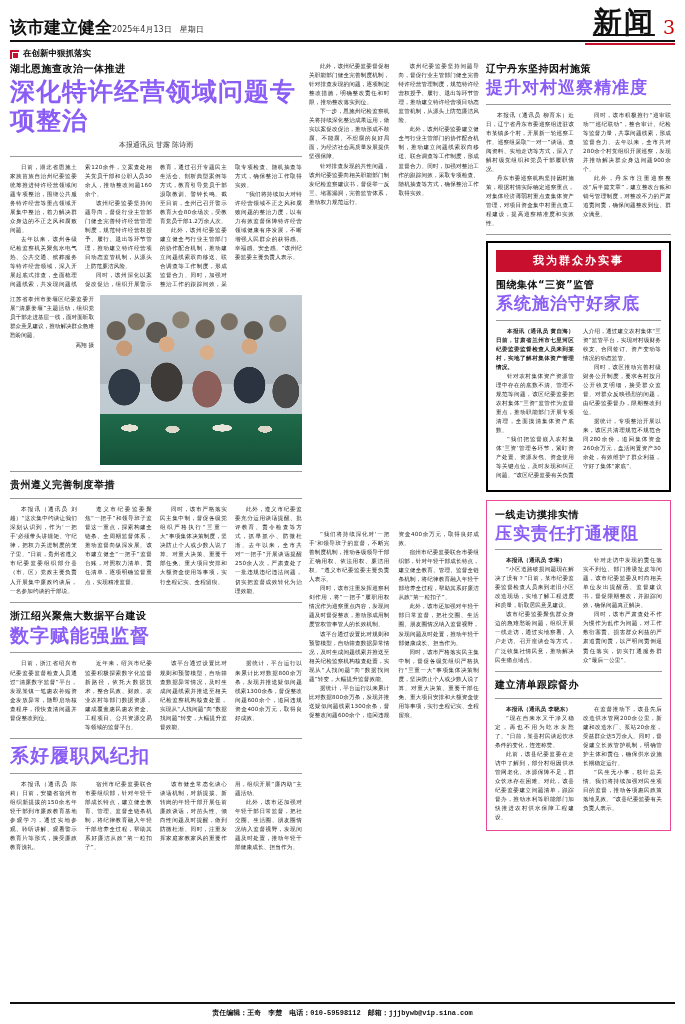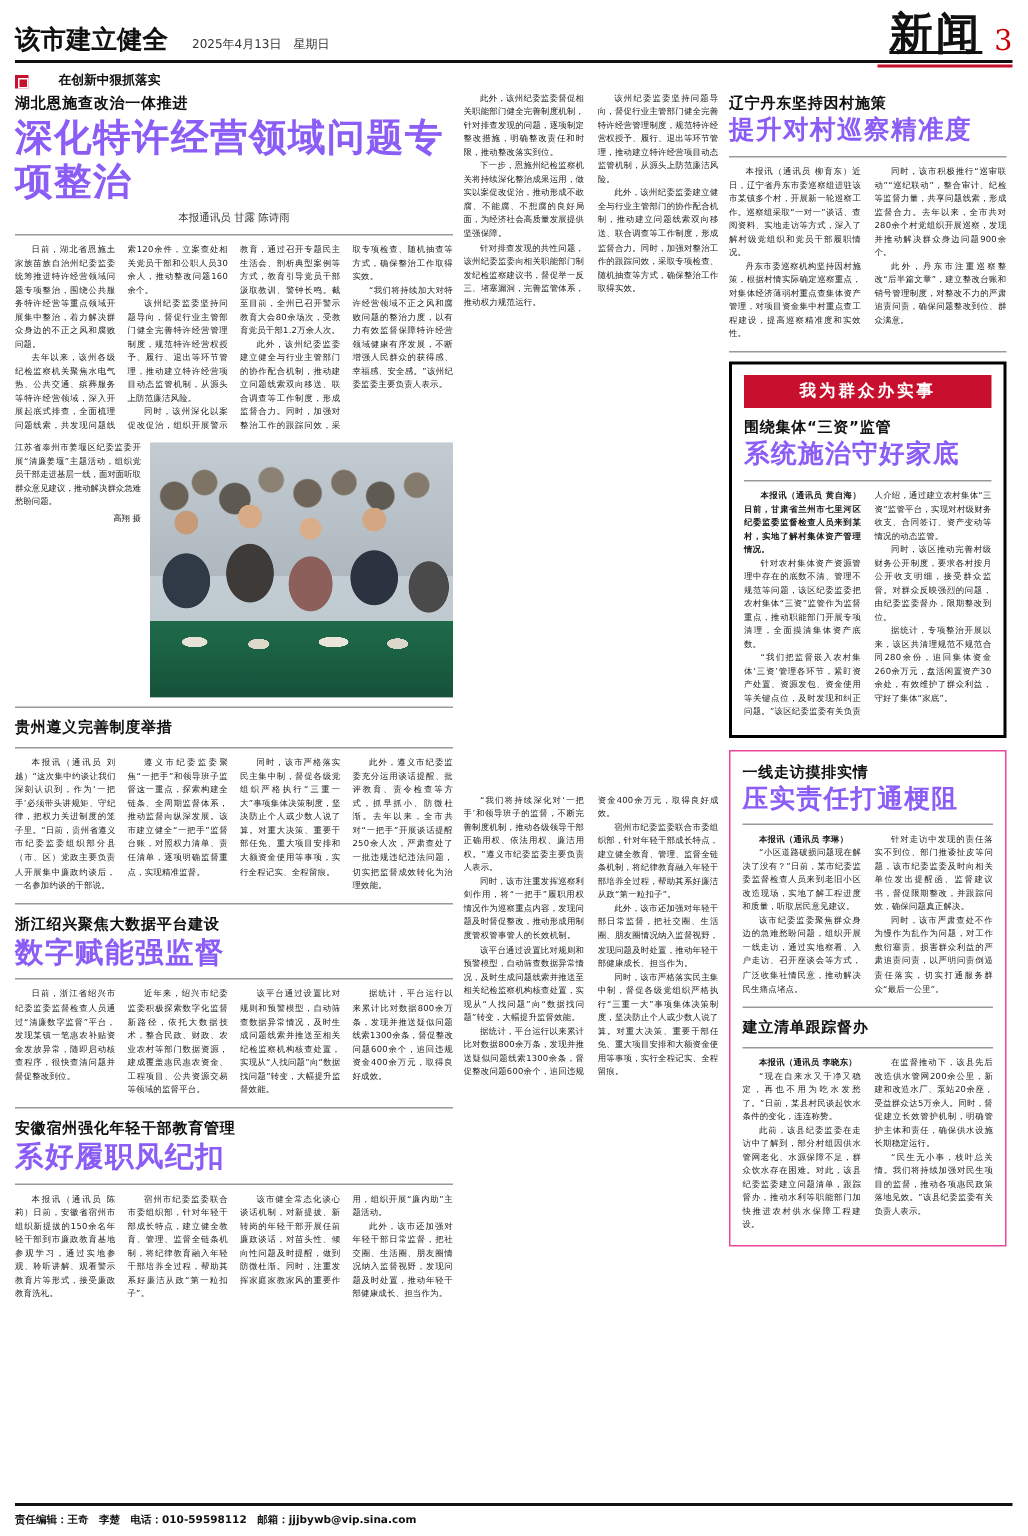--- a/index.html
+++ b/index.html
@@ -29,21 +29,21 @@
     font-size: 17px;
     letter-spacing: 0px;
     color: #111;
     white-space: nowrap;
     line-height: 1;
     padding-bottom: 2px;
   }
   .paper-date {
     font-size: 8px;
     color: #333;
-    margin-left: 16px;
+    margin-left: 0;
     padding-bottom: 3px;
     white-space: nowrap;
   }
   .masthead-spacer { flex: 1; }
   .section-name {
     font-family: "DejaVu Serif", "Liberation Serif", serif;
     font-weight: bold;
     font-size: 29px;
     letter-spacing: 2px;
     line-height: 1;
@@ -67,21 +67,21 @@
     width: 90px;
     margin-left: auto;
     margin-right: 10px;
     margin-top: 1px;
   }
 
   
   .flagline {
     display: flex;
     align-items: center;
-    gap: 20px;
+    gap: 4px;
     padding: 3px 10px 2px 10px;
     font-size: 8.5px;
     font-weight: bold;
   }
   .flag-sq {
     width: 9px; height: 9px;
     background: #c8102e;
     position: relative;
     flex: 0 0 auto;
   }
@@ -239,24 +239,25 @@
     padding: 7px 8px 8px 8px;
   }
 
   
   .footer {
     position: absolute;
     left: 0; right: 0; bottom: 0;
     border-top: 2px solid #111;
     margin: 0 10px;
     padding: 4px 0 6px 0;
-    text-align: left;
+    text-align: center;
     font-size: 7px;
     color: #111;
     font-weight: bold;
+    font-family: Liberation Mono, monospace;
   }
 </style>
 </head>
 <body>
 
 <div class="masthead">
   <div class="paper-logo">该市建立健全</div>
   <div class="paper-date">2025年4月13日　星期日</div>
   <div class="masthead-spacer"></div>
   <div class="section-name">新闻</div>
@@ -327,21 +328,20 @@
           <p>日前，浙江省绍兴市纪委监委监督检查人员通过“清廉数字监督”平台，发现某镇一笔惠农补贴资金发放异常，随即启动核查程序，很快查清问题并督促整改到位。</p>
           <p>近年来，绍兴市纪委监委积极探索数字化监督新路径，依托大数据技术，整合民政、财政、农业农村等部门数据资源，建成覆盖惠民惠农资金、工程项目、公共资源交易等领域的监督平台。</p>
           <p>该平台通过设置比对规则和预警模型，自动筛查数据异常情况，及时生成问题线索并推送至相关纪检监察机构核查处置，实现从“人找问题”向“数据找问题”转变，大幅提升监督效能。</p>
           <p>据统计，平台运行以来累计比对数据800余万条，发现并推送疑似问题线索1300余条，督促整改问题600余个，追回违规资金400余万元，取得良好成效。</p>
         </div>
       </div>
 
       <div class="hr-thin"></div>
 
       <div>
-        <div class="shoulder">安徽宿州强化年轻干部教育管理</div>
         <div class="headline h-lg">系好履职风纪扣</div>
         <div class="hr-thin"></div>
         <div class="body cols4">
           <p>本报讯（通讯员 陈莉）日前，安徽省宿州市组织新提拔的150余名年轻干部到市廉政教育基地参观学习，通过实地参观、聆听讲解、观看警示教育片等形式，接受廉政教育洗礼。</p>
           <p>宿州市纪委监委联合市委组织部，针对年轻干部成长特点，建立健全教育、管理、监督全链条机制，将纪律教育融入年轻干部培养全过程，帮助其系好廉洁从政“第一粒扣子”。</p>
           <p>该市健全常态化谈心谈话机制，对新提拔、新转岗的年轻干部开展任前廉政谈话，对苗头性、倾向性问题及时提醒，做到防微杜渐。同时，注重发挥家庭家教家风的重要作用，组织开展“廉内助”主题活动。</p>
           <p>此外，该市还加强对年轻干部日常监督，把社交圈、生活圈、朋友圈情况纳入监督视野，发现问题及时处置，推动年轻干部健康成长、担当作为。</p>
         </div>
       </div>
     </div>

